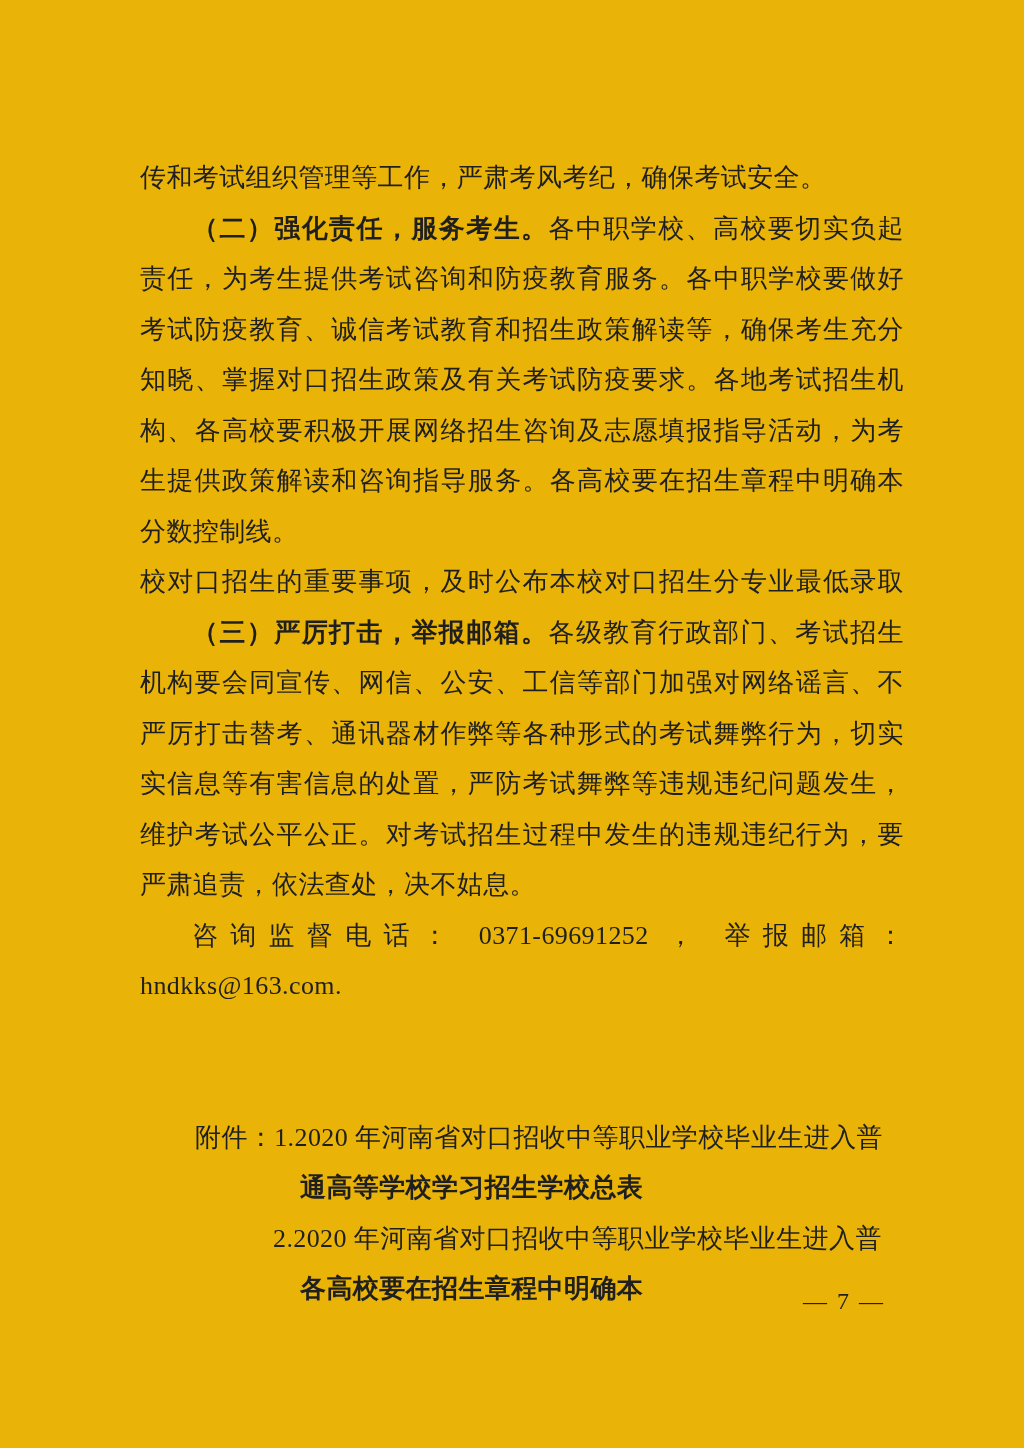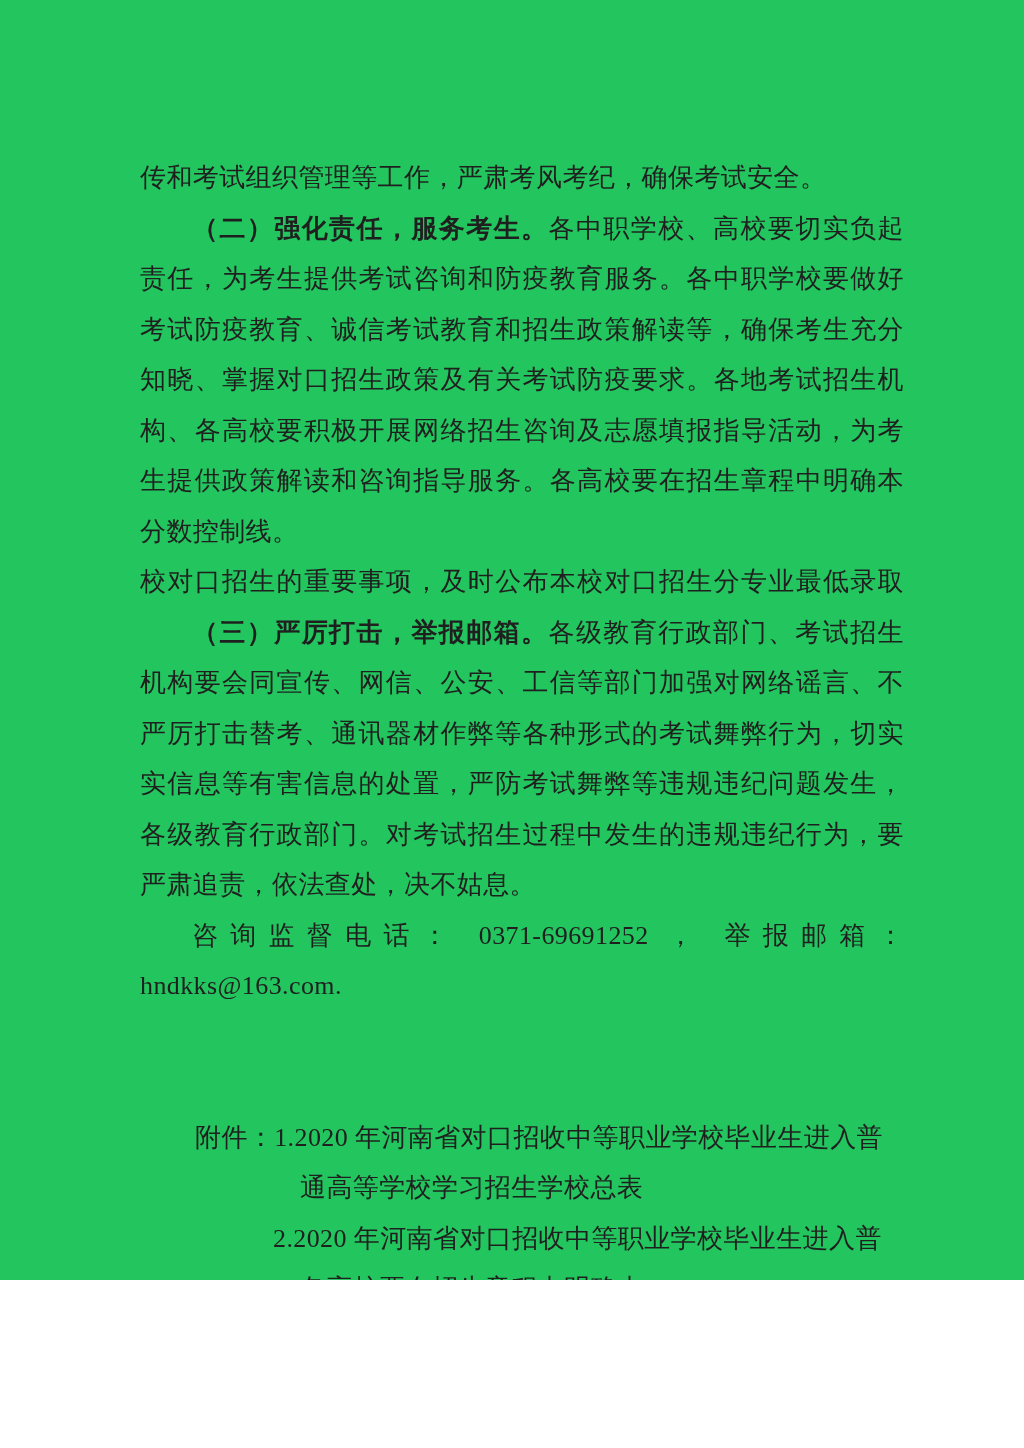--- a/index.html
+++ b/index.html
@@ -3,22 +3,22 @@
 <meta charset="utf-8">
 <style>
   html, body {
     margin: 0;
     padding: 0;
     background: #ffffff;
   }
   .sheet {
     position: relative;
     width: 1024px;
-    height: 1280px;
-    background: #22c55e;
+    height: 1448px;
+    background: #eab308;
     overflow: hidden;
     font-family: "Liberation Serif", "DejaVu Serif", serif;
     color: #1f1f1f;
   }
   .text-block {
     position: absolute;
     left: 140px;
     top: 153px;
     width: 764px;
   }
@@ -34,21 +34,21 @@
     text-align-last: justify;
   }
   .indent {
     text-indent: 52px;
   }
   .lead {
     font-weight: 700;
   }
   .attach-1 { padding-left: 55px; }
   .attach-2 { padding-left: 133px; }
-  .attach-cont { padding-left: 160px; }
+  .attach-cont { padding-left: 160px; font-weight: bold; }
   .page-footer {
     position: absolute;
     top: 1286px;
     right: 139px;
     font-size: 24px;
     line-height: 30px;
     letter-spacing: 2px;
     color: #1f1f1f;
   }
 </style>
@@ -68,21 +68,21 @@
     <div class="line justify">构、各高校要积极开展网络招生咨询及志愿填报指导活动，为考</div>
     <div class="line justify">生提供政策解读和咨询指导服务。各高校要在招生章程中明确本</div>
     <div class="line">分数控制线。</div>
     <div class="line justify">校对口招生的重要事项，及时公布本校对口招生分专业最低录取</div>
 
     <div class="line justify indent"><span class="lead">（三）严厉打击，举报邮箱。</span><span>各级教育行政部门、考试招生</span></div>
 
     <div class="line justify">机构要会同宣传、网信、公安、工信等部门加强对网络谣言、不</div>
     <div class="line justify">严厉打击替考、通讯器材作弊等各种形式的考试舞弊行为，切实</div>
     <div class="line justify">实信息等有害信息的处置，严防考试舞弊等违规违纪问题发生，</div>
-    <div class="line justify">各级教育行政部门。对考试招生过程中发生的违规违纪行为，要</div>
+    <div class="line justify">维护考试公平公正。对考试招生过程中发生的违规违纪行为，要</div>
     <div class="line">严肃追责，依法查处，决不姑息。</div>
 
     <div class="line justify indent">咨询监督电话： 0371-69691252 ， 举报邮箱：</div>
     <div class="line">hndkks@163.com.</div>
 
     <div class="line"></div>
     <div class="line"></div>
 
     <div class="line attach-1">附件：1.2020 年河南省对口招收中等职业学校毕业生进入普</div>
     <div class="line attach-cont">通高等学校学习招生学校总表</div>

